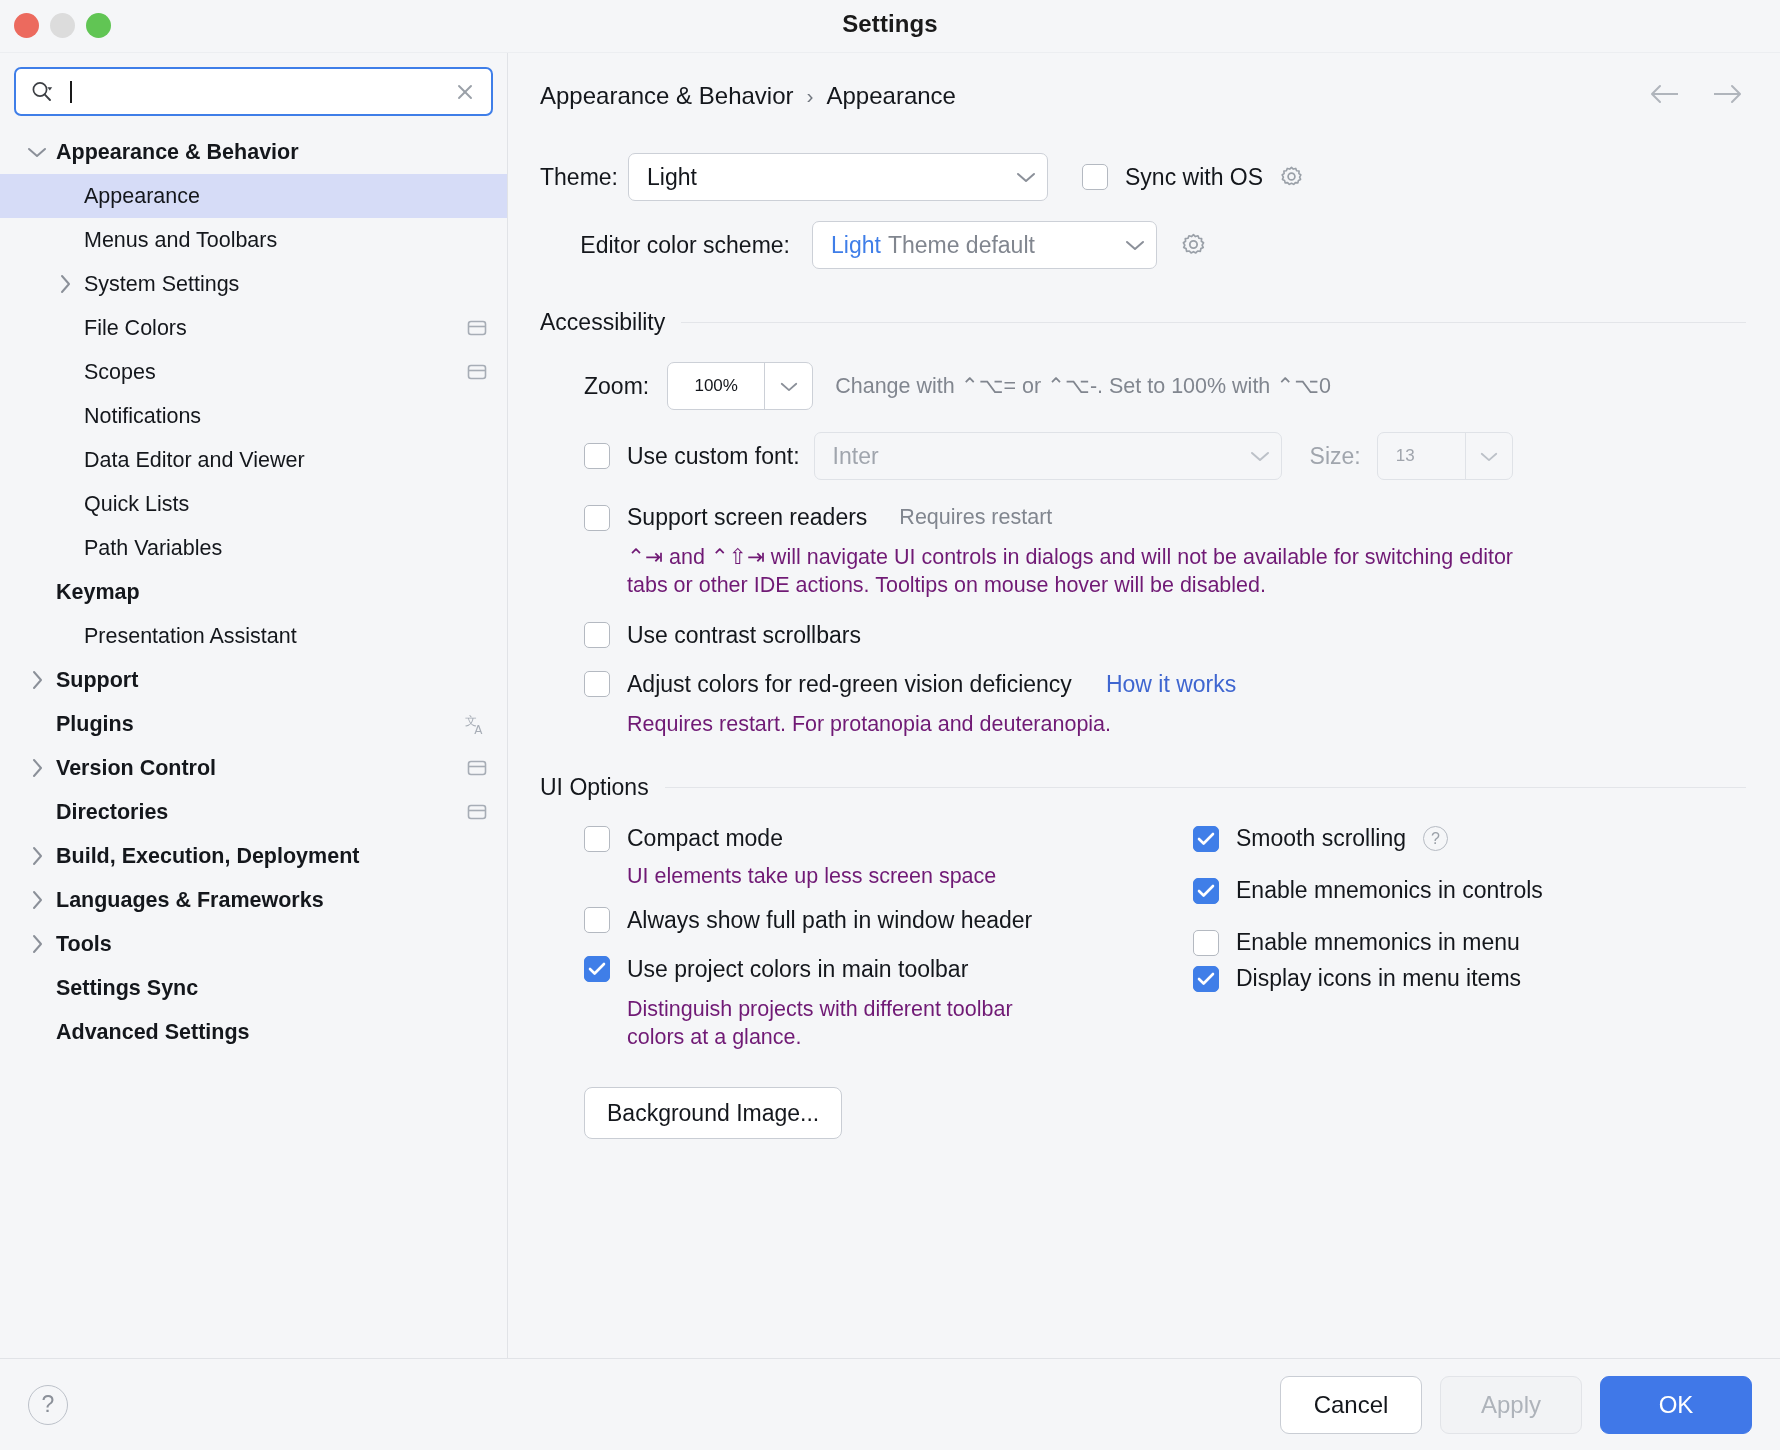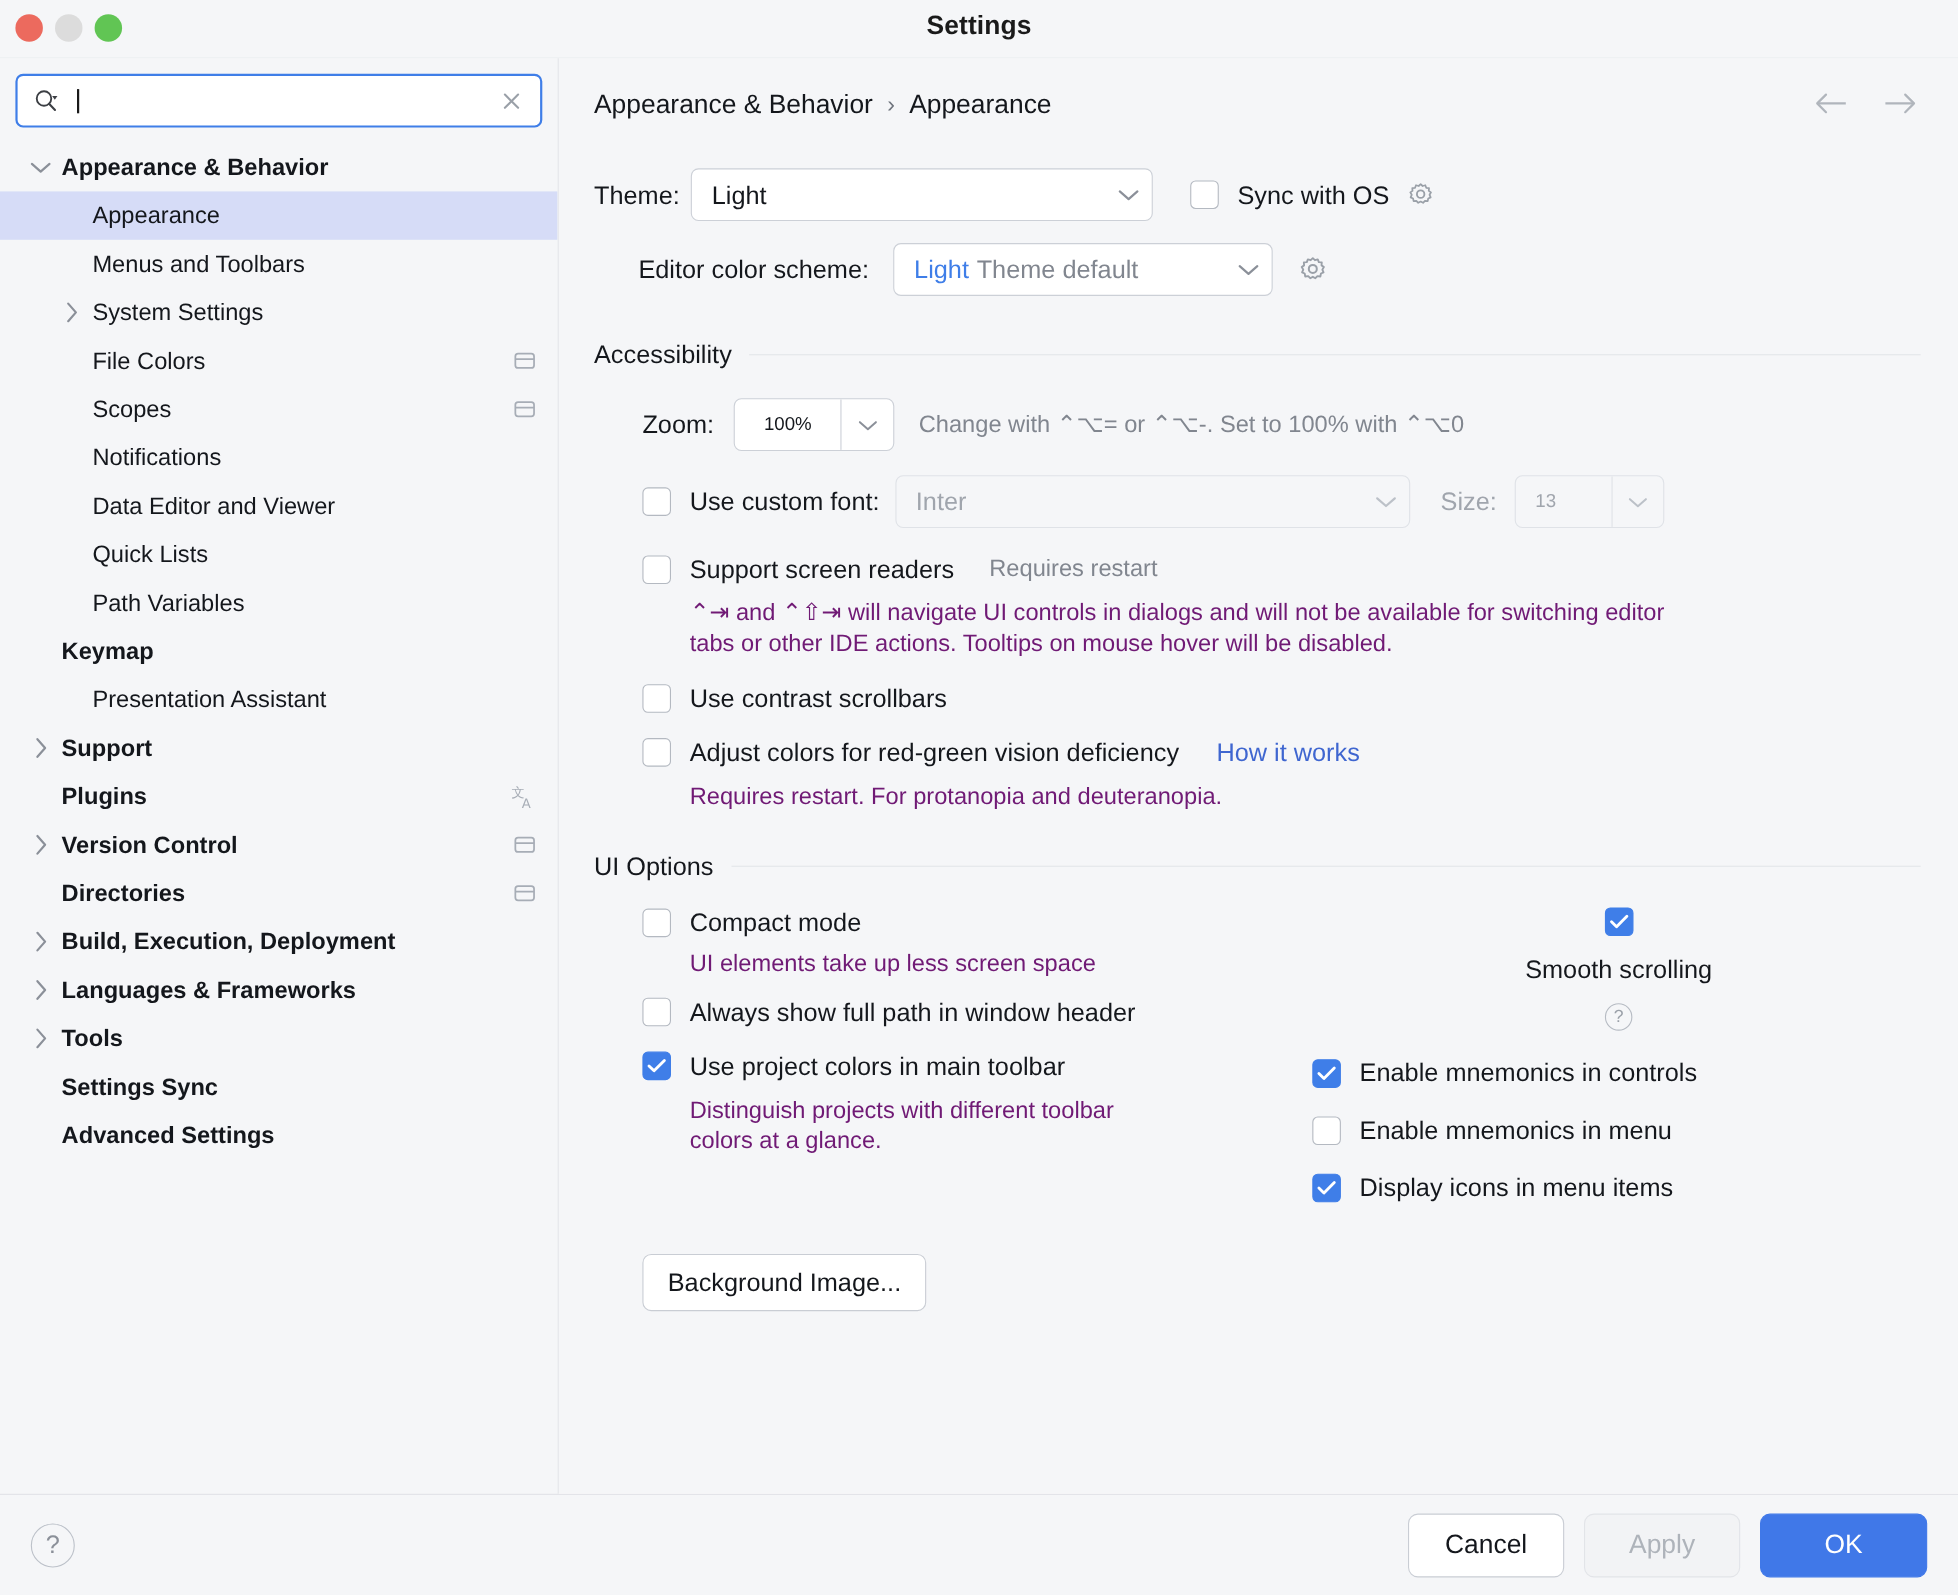--- a/index.html
+++ b/index.html
@@ -754,38 +754,38 @@
                   <svg class="tick" width="18" height="14" viewBox="0 0 18 14">
                     <polyline points="2,7 6.6,11.5 16,2" stroke="#fff" stroke-width="2.6" fill="none" stroke-linecap="round" stroke-linejoin="round"></polyline>
                   </svg>
                 </span>
                 <span class="cb-label">Use project colors in main toolbar</span>
               </div>
               <div class="desc" style="margin-top: 12px; padding-left: 43px; max-width: 430px;">Distinguish projects with different toolbar colors at a glance.</div>
             </div>
           </div>
         <div style="flex:1 1 auto" id="ui-right">
-            <div class="cb-row" style="margin-bottom: 25px; flex-direction: column;">
+            <div class="cb-row" style="margin-bottom: 25px;">
               <span class="cb checked">
                 <svg class="tick" width="18" height="14" viewBox="0 0 18 14">
                   <polyline points="2,7 6.6,11.5 16,2" stroke="#fff" stroke-width="2.6" fill="none" stroke-linecap="round" stroke-linejoin="round"></polyline>
                 </svg>
               </span>
               <span class="cb-label">Smooth scrolling</span>
               <span class="help-circle">?</span>
             </div>
             <div class="cb-row" style="margin-bottom: 25px;">
               <span class="cb checked">
                 <svg class="tick" width="18" height="14" viewBox="0 0 18 14">
                   <polyline points="2,7 6.6,11.5 16,2" stroke="#fff" stroke-width="2.6" fill="none" stroke-linecap="round" stroke-linejoin="round"></polyline>
                 </svg>
               </span>
               <span class="cb-label">Enable mnemonics in controls</span>
             </div>
-            <div class="cb-row" style="margin-bottom: 25px;">
+            <div class="cb-row" style="margin-bottom: 9px;">
               <span class="cb "></span>
               <span class="cb-label">Enable mnemonics in menu</span>
             </div>
             <div class="cb-row" style="margin-bottom: 25px;">
               <span class="cb checked">
                 <svg class="tick" width="18" height="14" viewBox="0 0 18 14">
                   <polyline points="2,7 6.6,11.5 16,2" stroke="#fff" stroke-width="2.6" fill="none" stroke-linecap="round" stroke-linejoin="round"></polyline>
                 </svg>
               </span>
               <span class="cb-label">Display icons in menu items</span>

